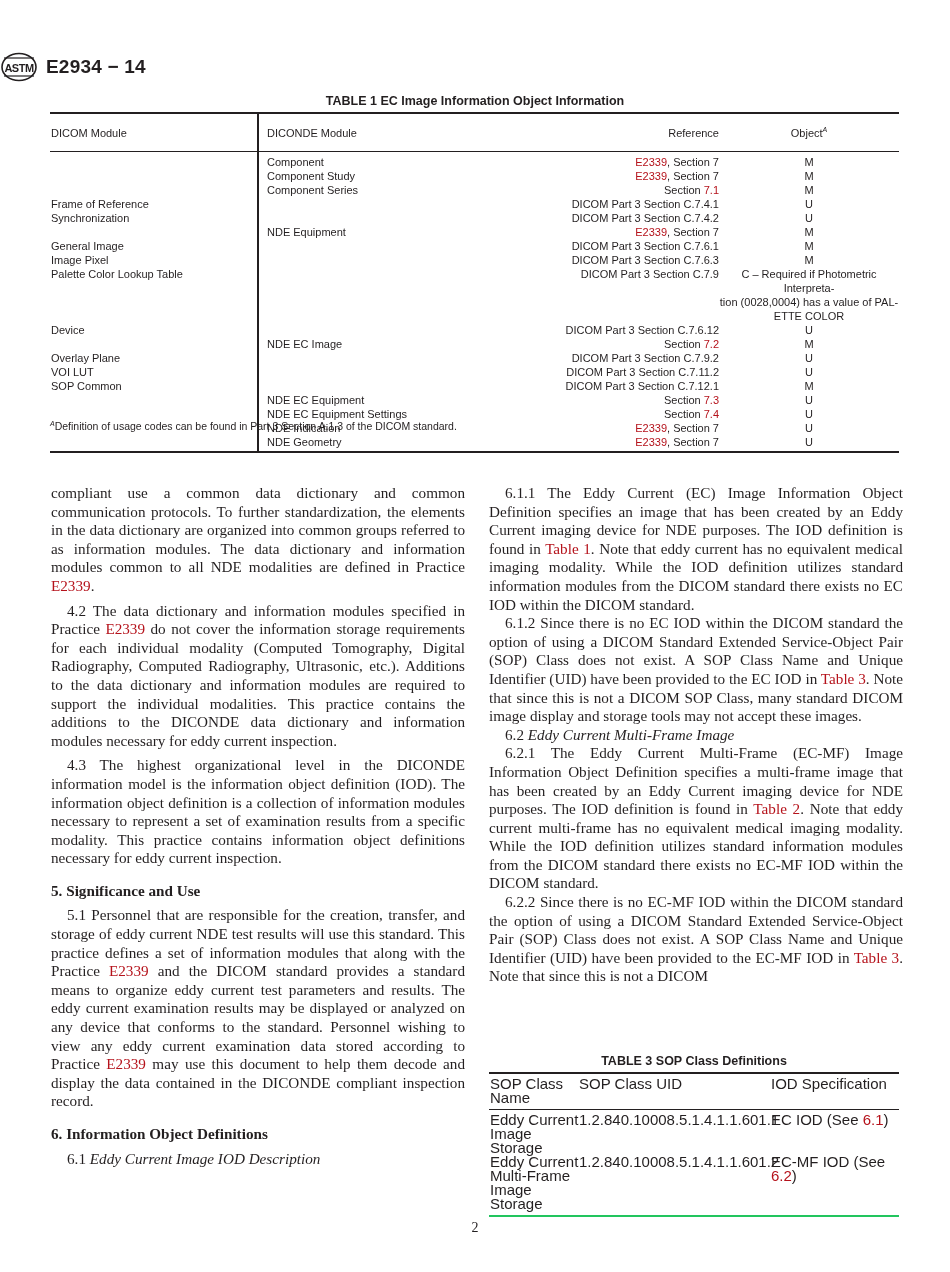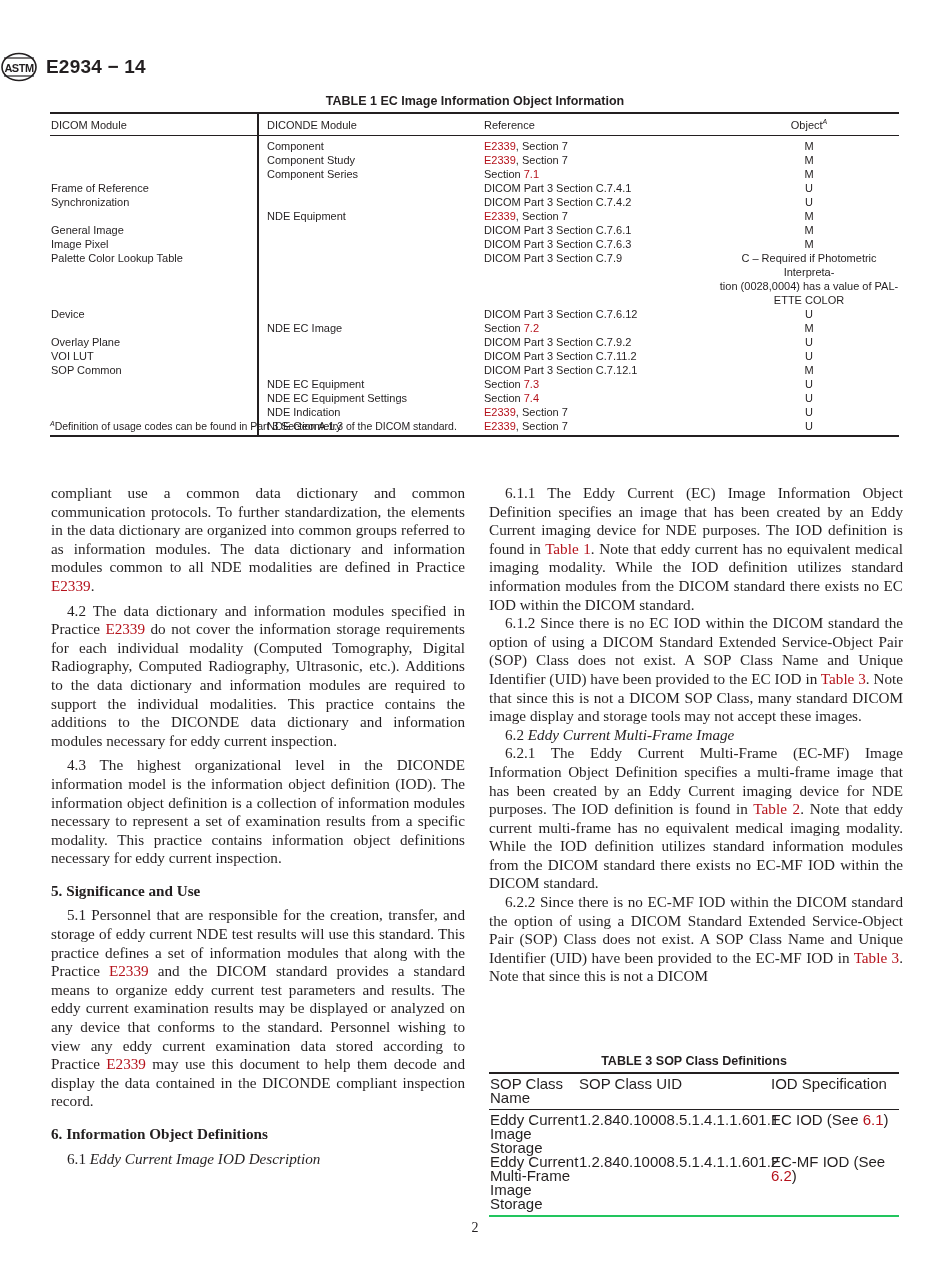--- a/index.html
+++ b/index.html
@@ -10,25 +10,25 @@
   
   .hdr { position: absolute; top: 52px; left: 0; width: 950px; text-align: left; height: 34px; }
   .hdr-inner { display: inline-flex; align-items: center; gap: 8px; }
   .logo { width: 38px; height: 30px; }
   .hdr-title { font-family: "Liberation Sans", sans-serif; font-weight: bold; font-size: 19px; color: #231f20; letter-spacing: 0.2px; }
 
   
   .t1-caption { position: absolute; top: 94px; left: 0; width: 950px; text-align: center; font-family: "Liberation Sans", sans-serif; font-weight: bold; font-size: 12.5px; }
   .t1 { position: absolute; top: 112px; left: 50px; width: 849px; border-top: 2px solid #231f20; border-bottom: 2px solid #231f20; font-family: "Liberation Sans", sans-serif; font-size: 11px; }
   .t1 .vline { position: absolute; left: 207px; top: 0; bottom: 0; width: 1.5px; background: #231f20; }
-  .t1 .thead { display: flex; height: 22px; align-items: center; border-bottom: 1px solid #231f20; }
+  .t1 .thead { display: flex; height: 38px; align-items: center; border-bottom: 1px solid #231f20; }
   .t1 .row { display: flex; line-height: 14px; }
   .t1 .c1 { width: 217px; padding-left: 1px; }
   .t1 .c2 { width: 217px; }
-  .t1 .c3 { width: 235px; }
+  .t1 .c3 { width: 235px; text-align: right; }
   .t1 .c4 { width: 180px; text-align: center; }
   .t1 .tbody { padding-top: 3px; padding-bottom: 2px; }
   sup.fn { font-size: 7px; font-style: italic; vertical-align: super; line-height: 0; }
   .t1-foot { position: absolute; top: 420px; left: 50px; font-family: "Liberation Sans", sans-serif; font-size: 10.5px; }
 
   
   .col { position: absolute; top: 484px; width: 414px; font-family: "Liberation Serif", serif; font-size: 15.2px; line-height: 18.6px; text-align: justify; }
   .col-left { left: 51px; }
   .col-right { left: 489px; }
   .col p { margin-bottom: 0; }

